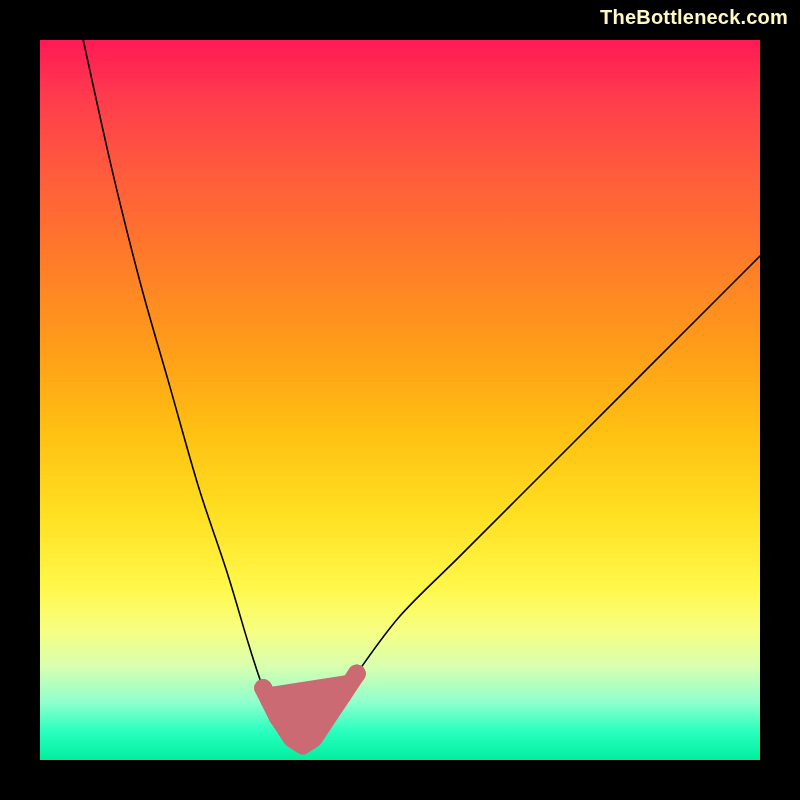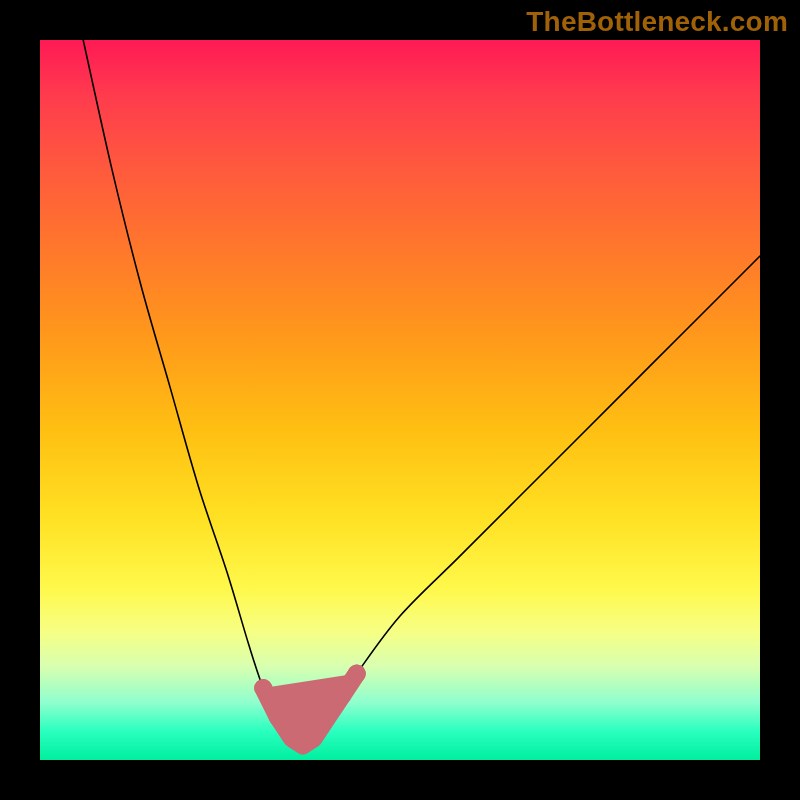--- a/index.html
+++ b/index.html
@@ -35,22 +35,22 @@
       #f7ff82 82%,
       #d8ffb0 87%,
       #8fffce 92%,
       #2affbf 96%,
       #00ef9f 100%);
   }
   .watermark {
     position: absolute;
     top: 6px;
     right: 12px;
-    color: #a16207;
-    font-size: 28px;
+    color: #fef9c3;
+    font-size: 20px;
     font-weight: 600;
     letter-spacing: 0.2px;
     user-select: none;
   }
   svg.curve {
     position: absolute;
     left: 0; top: 0;
     width: 720px;
     height: 720px;
     overflow: visible;

